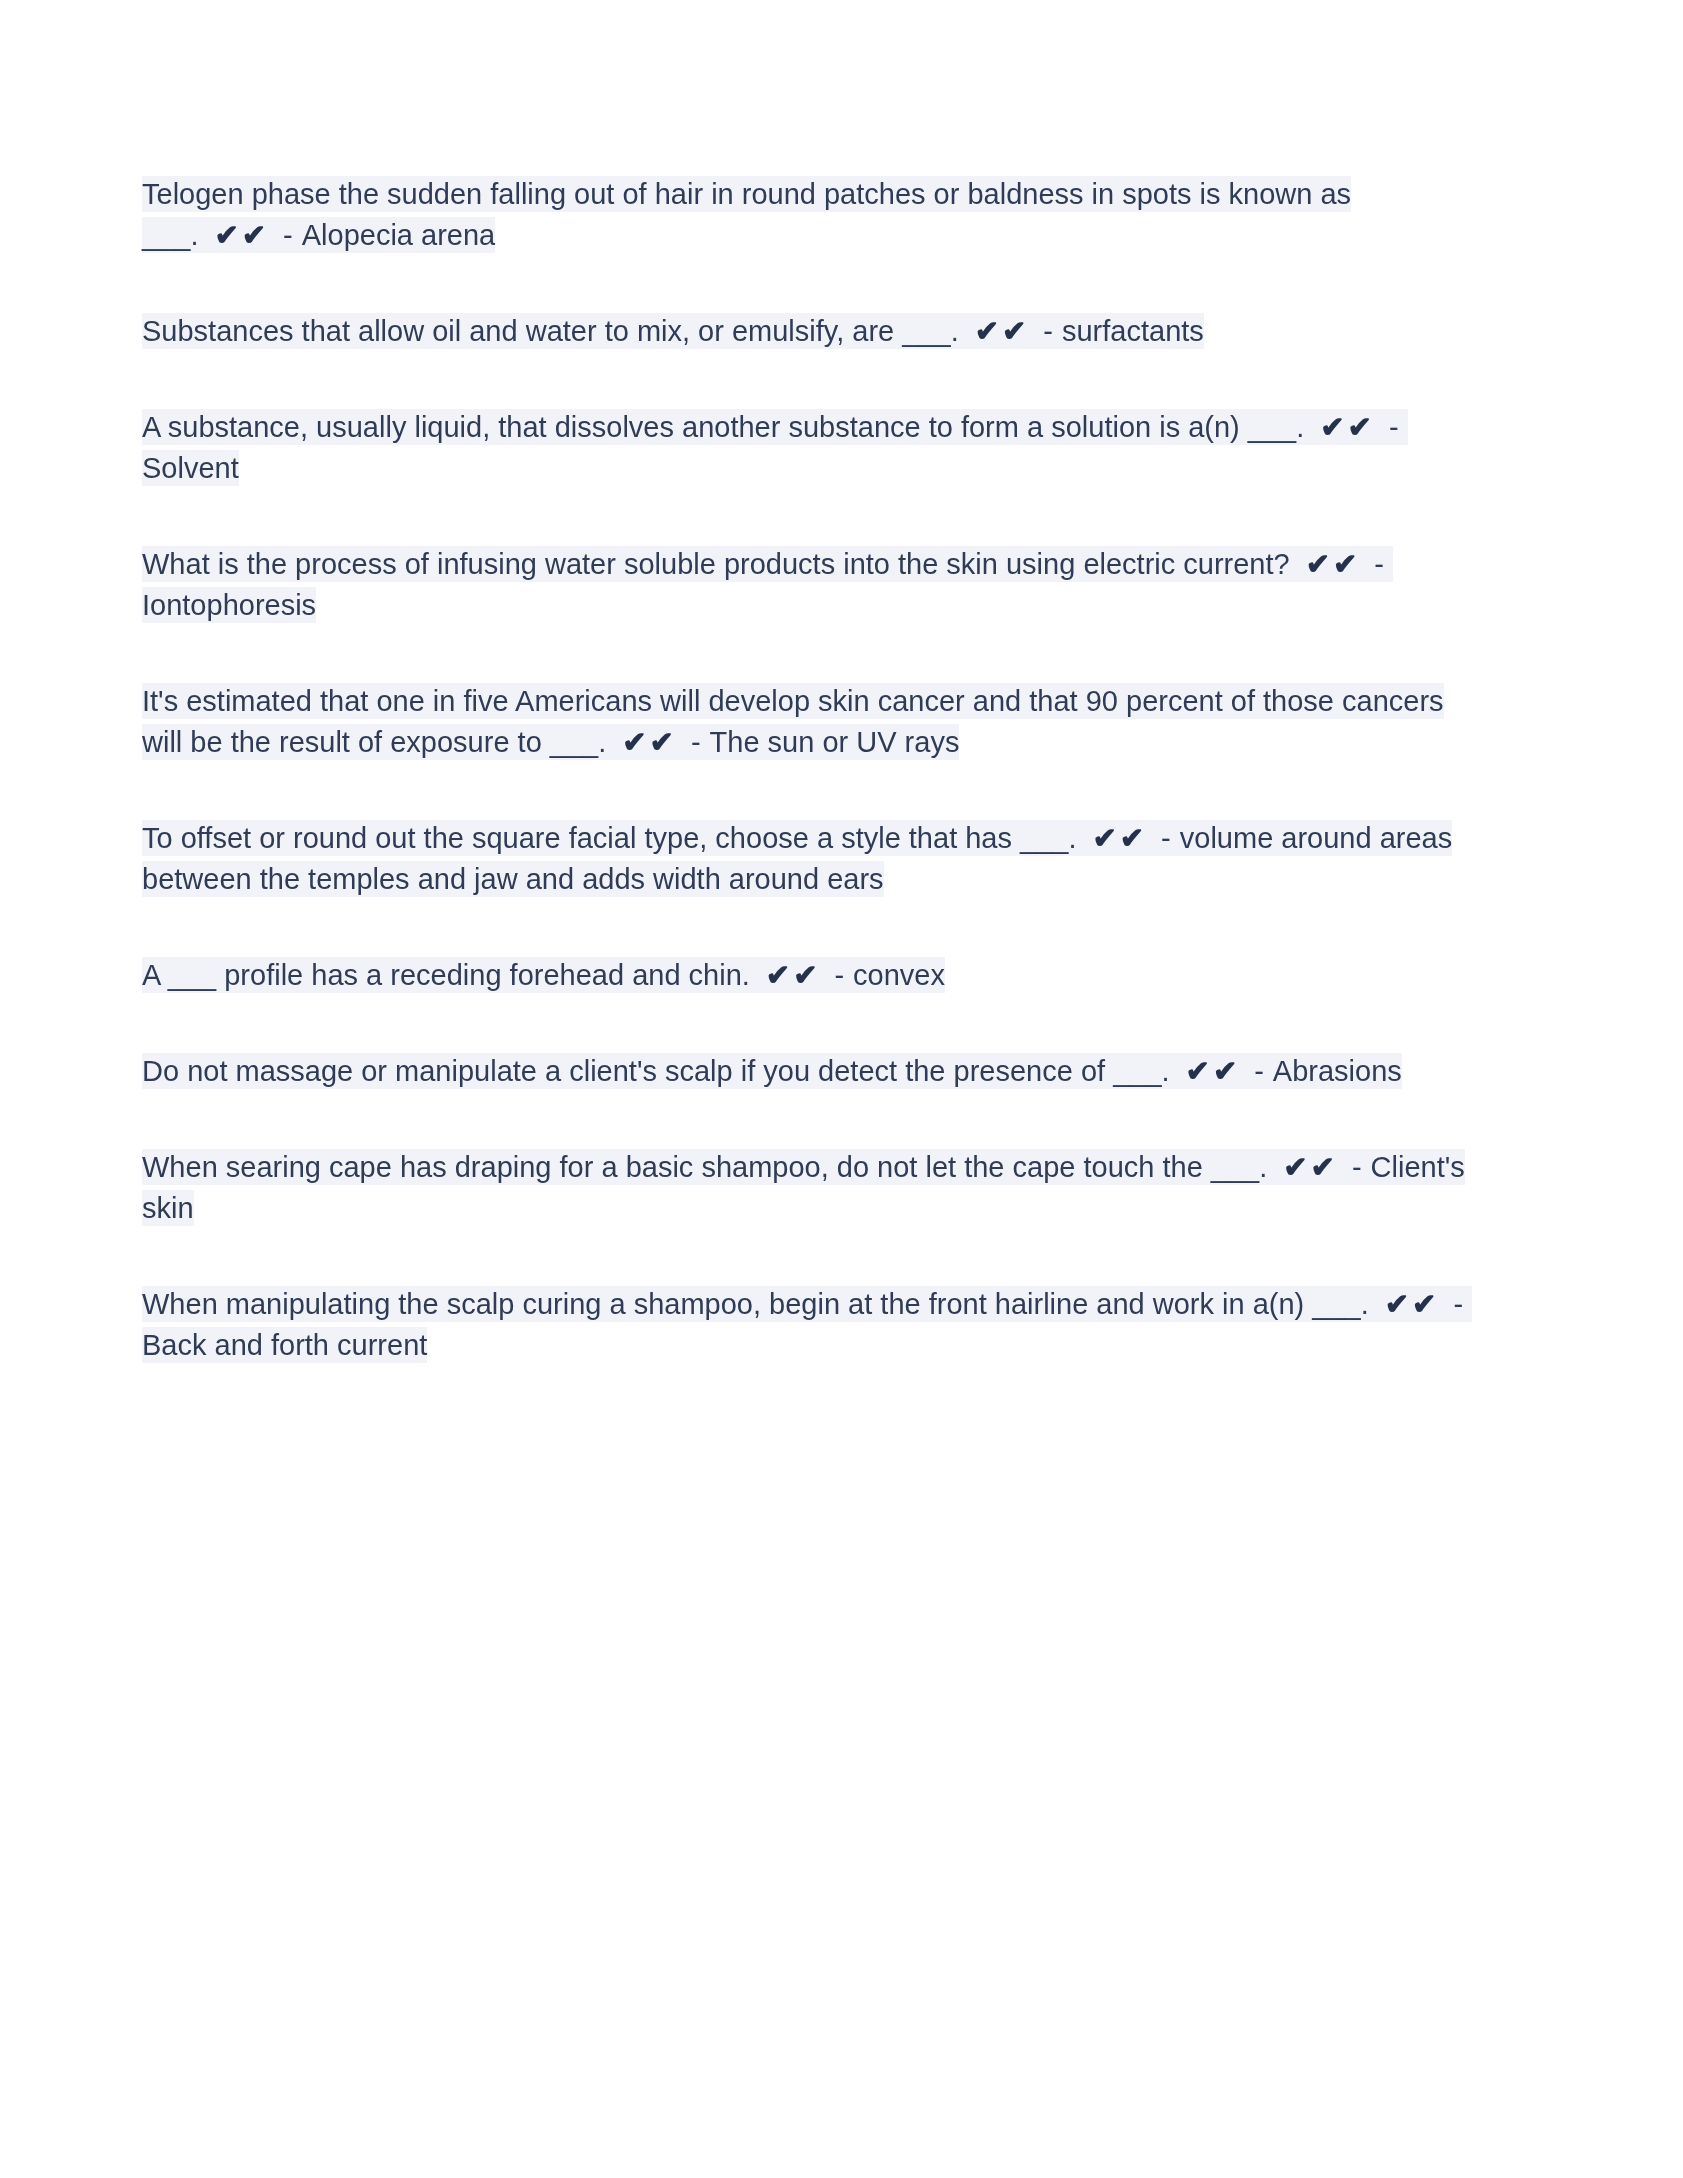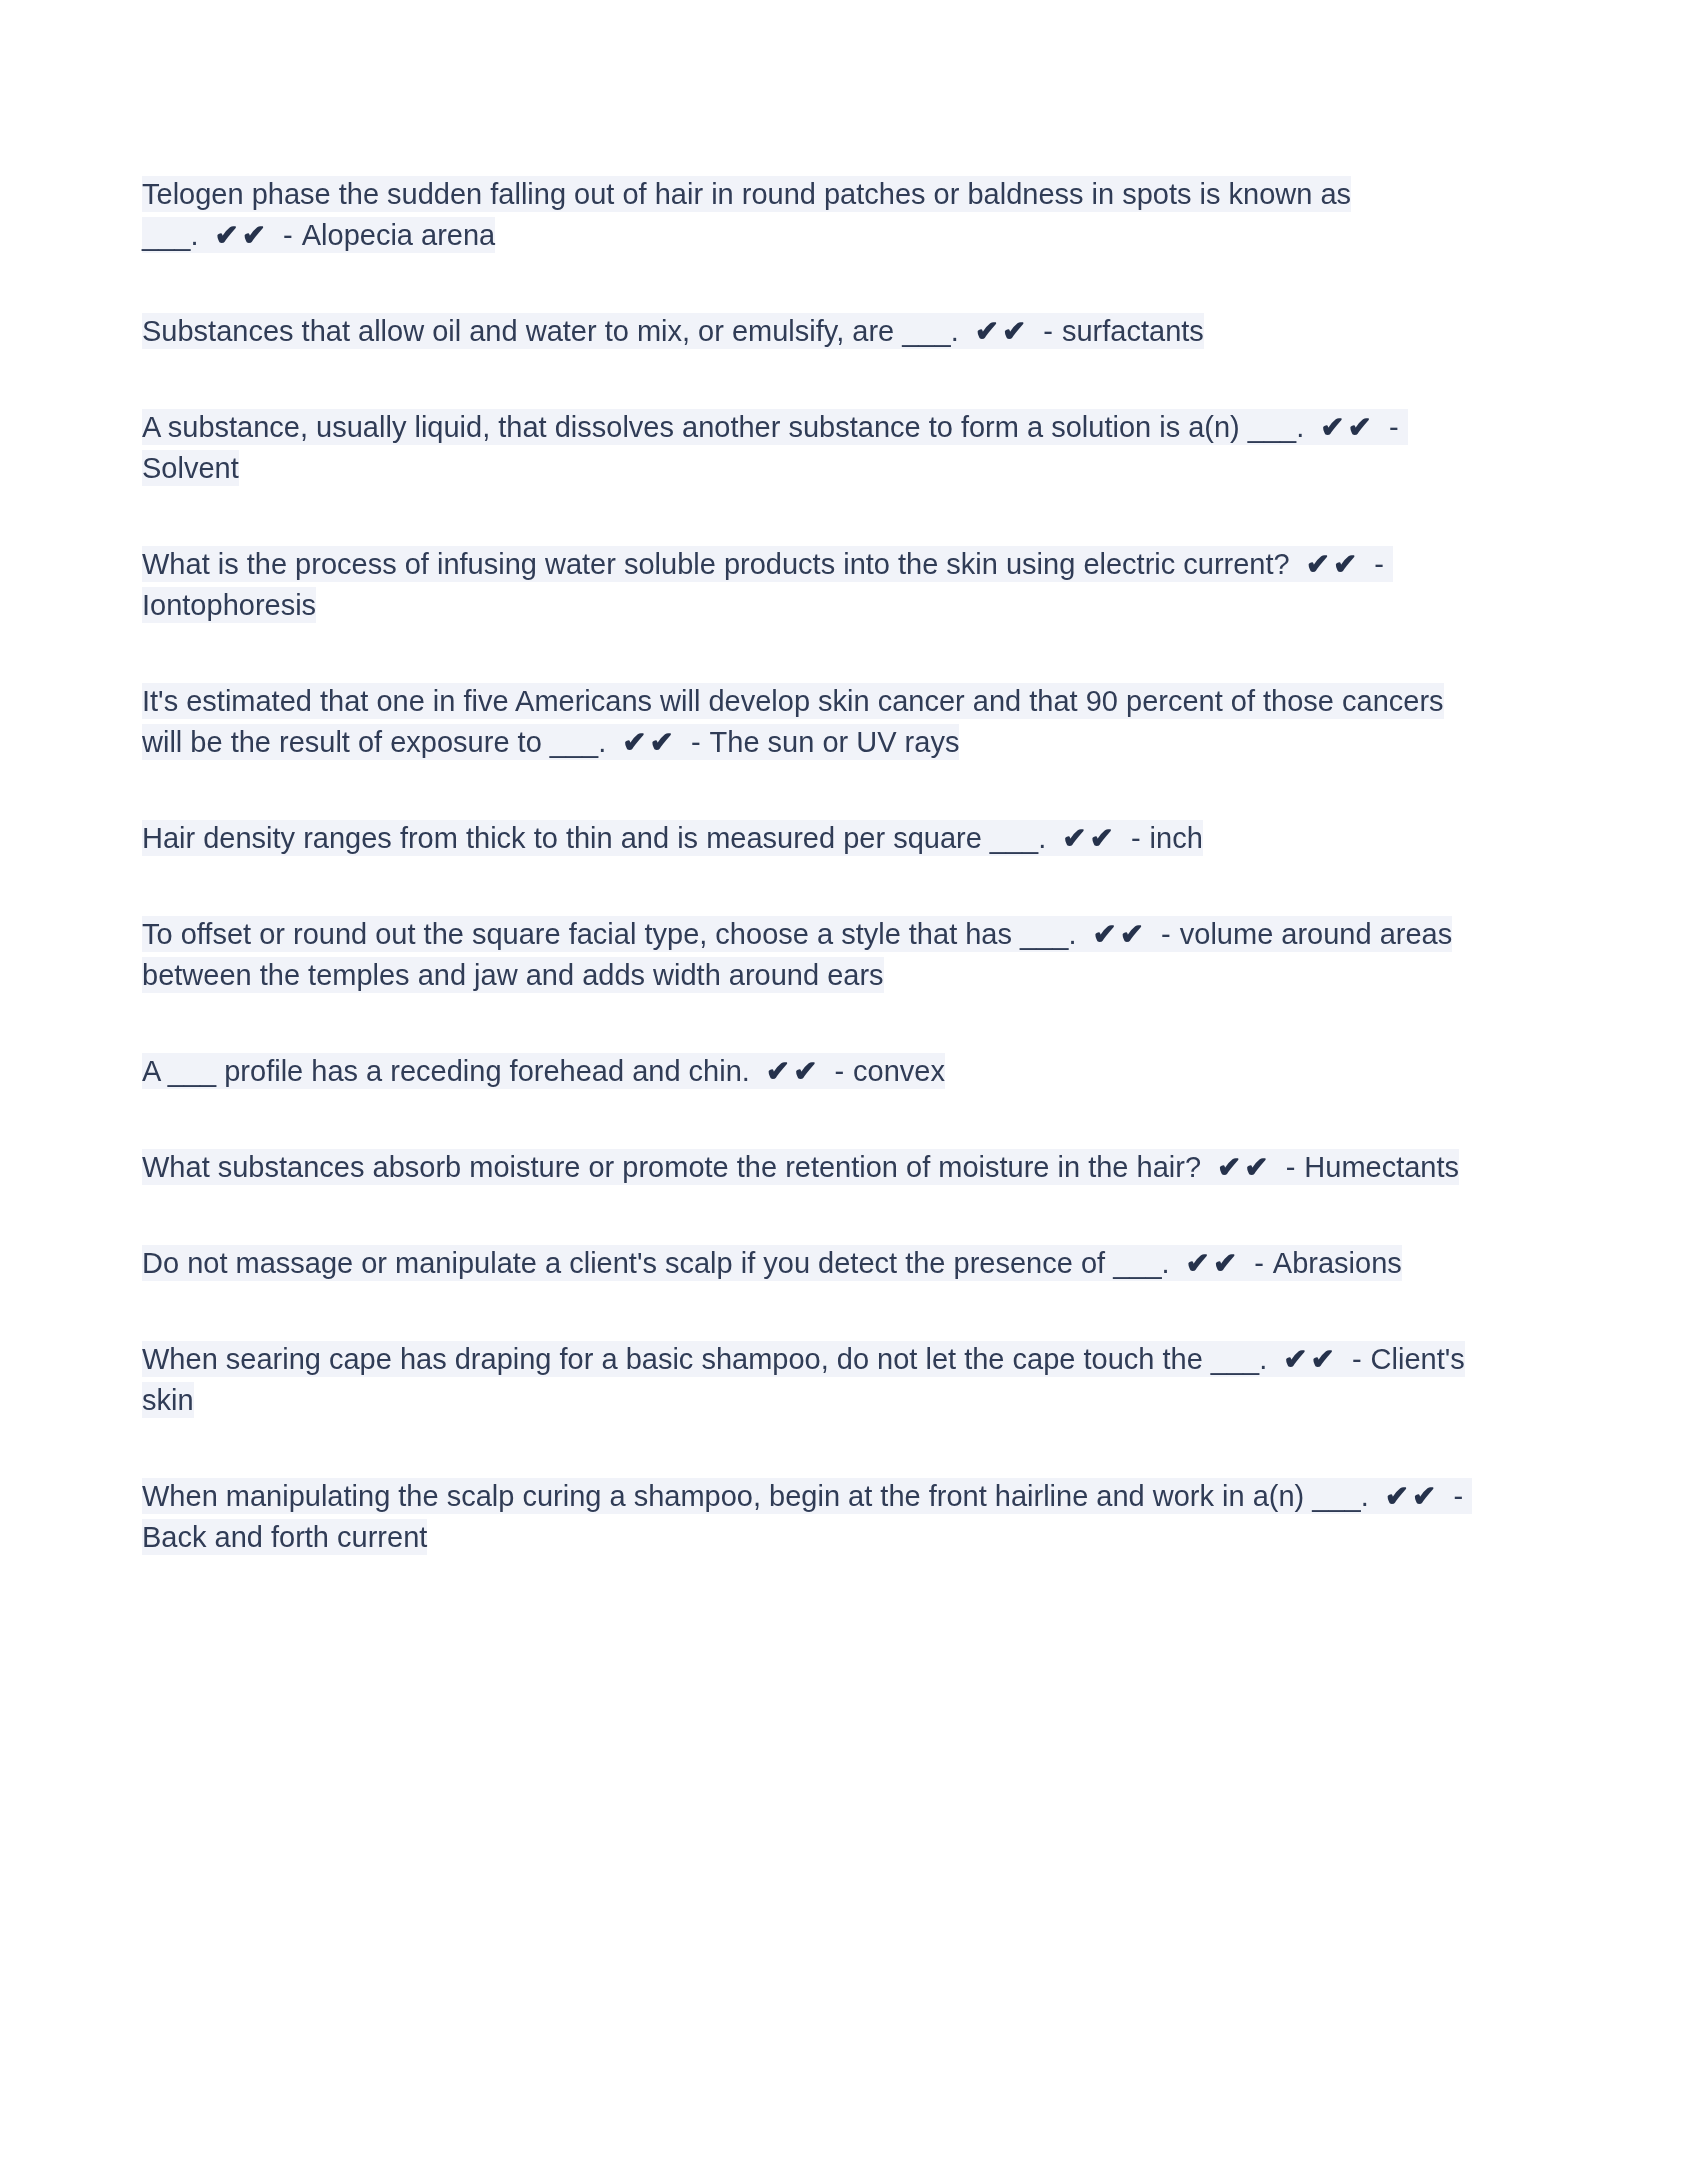--- a/index.html
+++ b/index.html
@@ -57,28 +57,26 @@
 
   <p class="qa-item"><span class="hl"><span class="q-text">A substance, usually liquid, that dissolves another substance to form a solution is a(n) ___.</span><span class="checks">✔✔</span><span class="sep">-</span><span class="a-text">Solvent</span></span></p>
 
   <p class="qa-item"><span class="hl"><span class="q-text">What is the process of infusing water soluble products into the skin using electric current?</span><span class="checks">✔✔</span><span class="sep">-</span><span class="a-text">Iontophoresis</span></span></p>
 
   <p class="qa-item"><span class="hl"><span class="q-text">It's estimated that one in five Americans will develop skin cancer and that 90 percent of those cancers will be the result of exposure to ___.</span><span class="checks">✔✔</span><span class="sep">-</span><span class="a-text">The sun or UV rays</span></span></p>
 
 
 
 
-  <p class="qa-item"><span class="hl"><span class="q-text">Hair density ranges from thick to thin and is measured per square ___.</span><span class="checks">✔✔</span><span class="sep">-</span><span class="a-text">inch</span></span></p>
 
   <p class="qa-item"><span class="hl"><span class="q-text">To offset or round out the square facial type, choose a style that has ___.</span><span class="checks">✔✔</span><span class="sep">-</span><span class="a-text">volume around areas between the temples and jaw and adds width around ears</span></span></p>
 
   <p class="qa-item"><span class="hl"><span class="q-text">A ___ profile has a receding forehead and chin.</span><span class="checks">✔✔</span><span class="sep">-</span><span class="a-text">convex</span></span></p>
 
 
-  <p class="qa-item"><span class="hl"><span class="q-text">What substances absorb moisture or promote the retention of moisture in the hair?</span><span class="checks">✔✔</span><span class="sep">-</span><span class="a-text">Humectants</span></span></p>
 
   <p class="qa-item"><span class="hl"><span class="q-text">Do not massage or manipulate a client's scalp if you detect the presence of ___.</span><span class="checks">✔✔</span><span class="sep">-</span><span class="a-text">Abrasions</span></span></p>
 
   <p class="qa-item"><span class="hl"><span class="q-text">When searing cape has draping for a basic shampoo, do not let the cape touch the ___.</span><span class="checks">✔✔</span><span class="sep">-</span><span class="a-text">Client's skin</span></span></p>
 
   <p class="qa-item"><span class="hl"><span class="q-text">When manipulating the scalp curing a shampoo, begin at the front hairline and work in a(n) ___.</span><span class="checks">✔✔</span><span class="sep">-</span><span class="a-text">Back and forth current</span></span></p>
 </div>
 </div>
 
 

